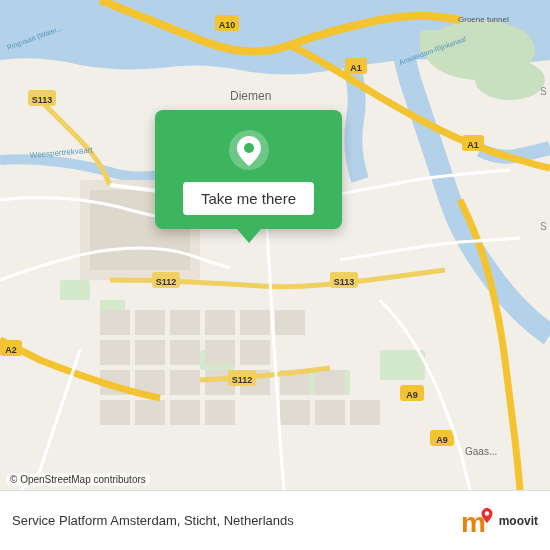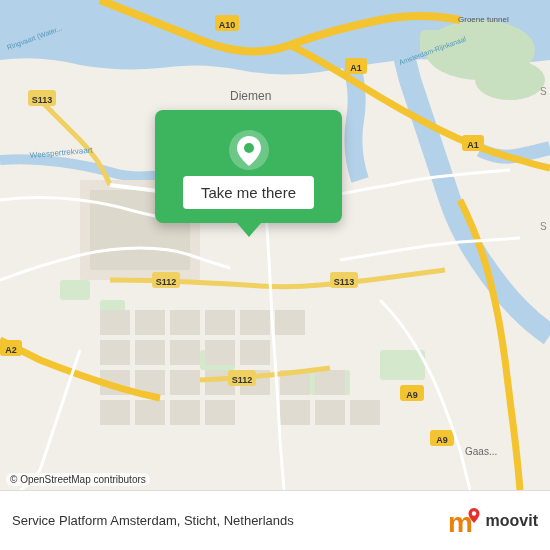--- a/index.html
+++ b/index.html
@@ -51,21 +51,21 @@
       font-weight: 400;
     }
 
     .moovit-logo {
       display: flex;
       align-items: center;
       gap: 4px;
     }
 
     .moovit-text {
-      font-size: 16px;
+      font-size: 12px;
       font-weight: bold;
       color: #333;
     }
 
     
     .map-popup {
       position: absolute;
       top: 110px;
       left: 155px;
       display: flex;
@@ -74,21 +74,21 @@
       z-index: 10;
     }
 
     .popup-box {
       background: #3cb55e;
       border-radius: 8px;
       padding: 18px 28px 14px 28px;
       display: flex;
       flex-direction: column;
       align-items: center;
-      gap: 4px;
+      gap: 10px;
       box-shadow: 0 4px 12px rgba(0,0,0,0.25);
       min-width: 175px;
     }
 
     .popup-pin {
       width: 44px;
       height: 44px;
     }
 
     .popup-button {

